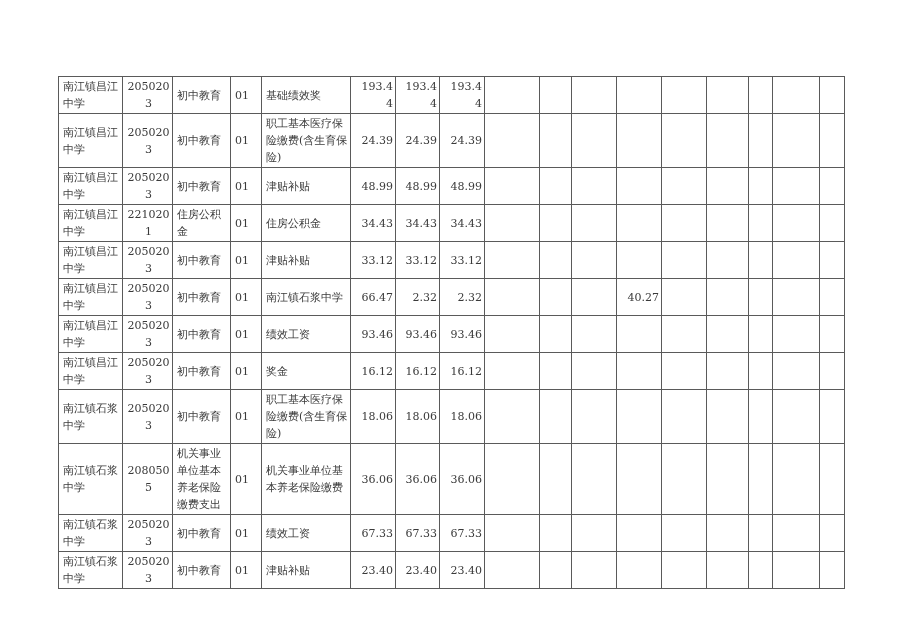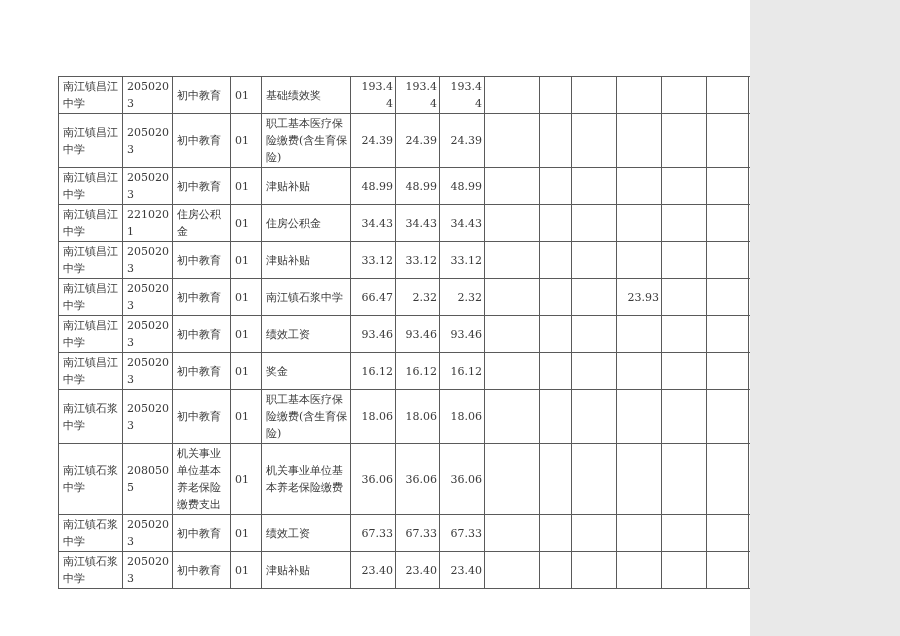--- a/index.html
+++ b/index.html
@@ -2,21 +2,21 @@
 <html><head>
 <meta charset="utf-8">
 <style>
   html,body{margin:0;padding:0;}
   body{
     background:#e9e9e9;
     font-family:"DejaVu Serif","Liberation Serif",serif;
   }
   .page{
     position:relative;
-    width:750px;height:636px;
+    width:900px;height:636px;
     background:#ffffff;
     overflow:hidden;
   }
   table.budget{
     position:absolute;
     left:58px;top:76px;
     width:787px;
     border-collapse:collapse;
     table-layout:fixed;
     font-size:11px;
@@ -25,21 +25,21 @@
   }
   table.budget td{
     border:1px solid #5a5a5a;
     vertical-align:middle;
     overflow:hidden;
     word-break:break-all;
     padding:1px 2px 1px 4px;
     background:#ffffff;
   }
   td.al{ text-align:left; }
-  td.ac{ padding:1px 2px;margin-top:36px; }
+  td.ac{ text-align:center; padding:1px 2px;margin-top:36px; }
   td.ar{ text-align:right; padding:1px 4px 1px 2px; font-variant-numeric:tabular-nums; }
 </style>
 </head>
 <body>
 
 <div class="page">
   <table class="budget">
     <colgroup>
         <col style="width: 64px;">
         <col style="width: 50px;">
@@ -160,21 +160,21 @@
           <td class="ac">2050203</td>
           <td class="al">初中教育</td>
           <td class="al">01</td>
           <td class="al">南江镇石浆中学</td>
           <td class="ar">66.47</td>
           <td class="ar">2.32</td>
           <td class="ar">2.32</td>
           <td class="ar"></td>
           <td class="ar"></td>
           <td class="ar"></td>
-          <td class="ar">23.93</td>
+          <td class="ar">40.27</td>
           <td class="ar"></td>
           <td class="ar"></td>
           <td class="ar"></td>
           <td class="ar"></td>
           <td class="ar"></td>
         </tr>
         <tr style="height: 34px;">
           <td class="al">南江镇昌江中学</td>
           <td class="ac">2050203</td>
           <td class="al">初中教育</td>

